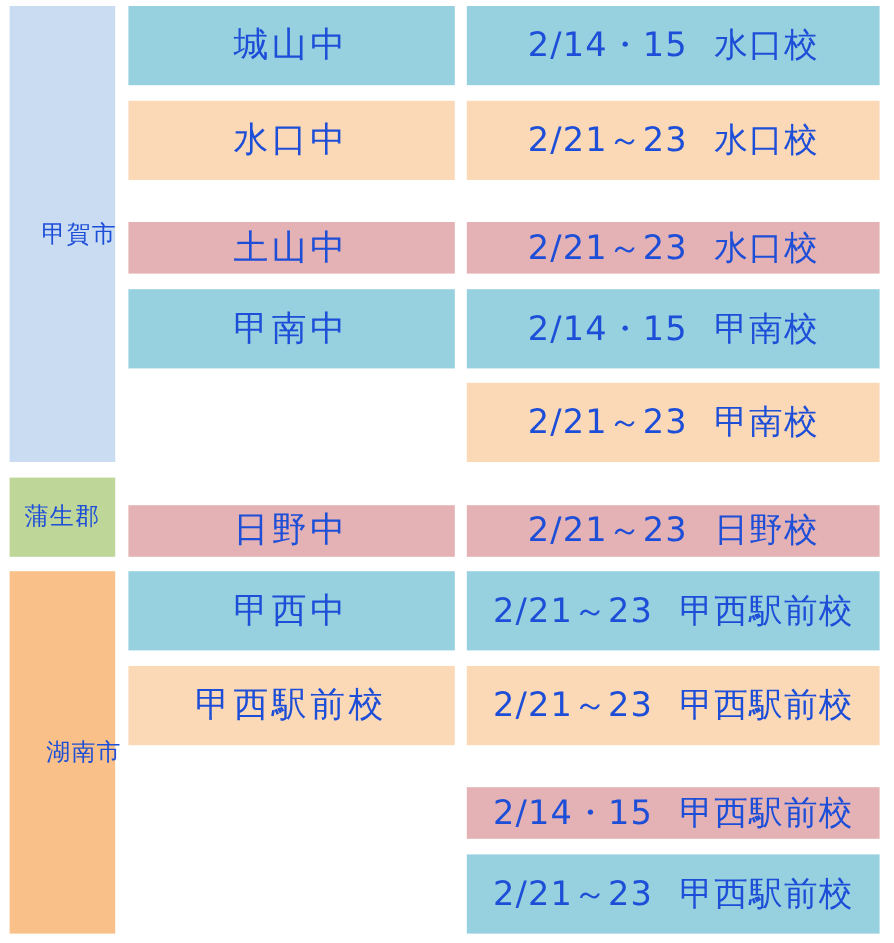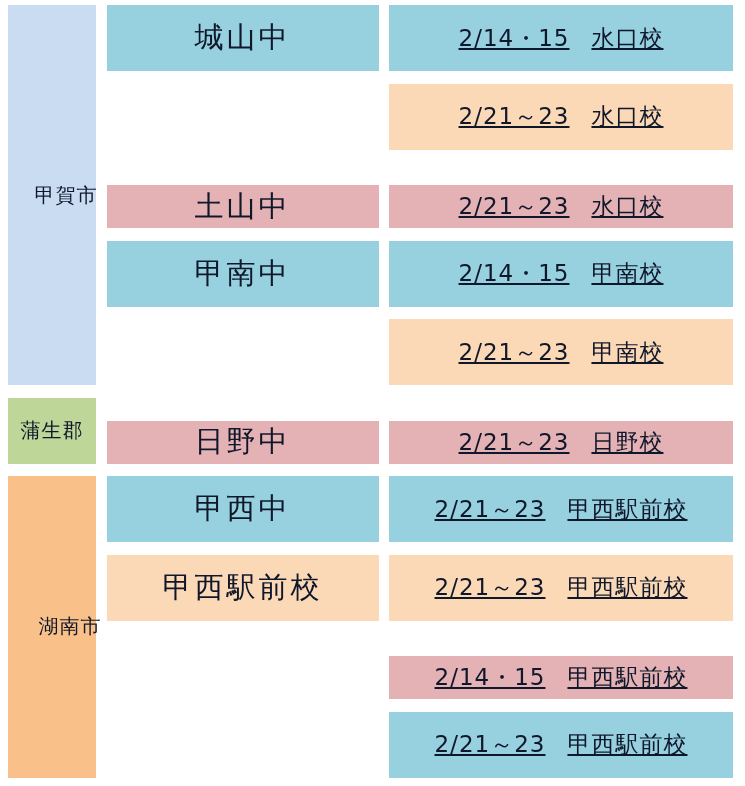--- a/index.html
+++ b/index.html
@@ -17,21 +17,21 @@
     display: grid;
     grid-template-columns: 88px 272px 344px;
     grid-template-rows: repeat(10, 66px);
     column-gap: 10.5px;
     row-gap: 12.5px;
   }
   .cell {
     display: flex;
     align-items: center;
     justify-content: center;
-    color: #0f172a;
+    color: #1d4ed8;
     text-align: right;
   }
   
   .c-region { grid-column: 1; }
   .c-school { grid-column: 2; }
   .c-sched  { grid-column: 3; }
   
   .gr1 { grid-row: 1; } .gr2 { grid-row: 2; } .gr3 { grid-row: 3; }
   .gr4 { grid-row: 4; } .gr5 { grid-row: 5; } .gr6 { grid-row: 6; }
   .gr7 { grid-row: 7; } .gr8 { grid-row: 8; } .gr9 { grid-row: 9; }
@@ -54,24 +54,23 @@
   }
   .school-name {
     font-size: 29px;
     letter-spacing: 3px;
     white-space: nowrap;
   }
   .c-sched {
     gap: 22px;
   }
   .sched-date, .sched-location {
-    font-size: 23px;
+    font-size: 28px;
     letter-spacing: 1px;
     white-space: nowrap;
-    text-decoration: underline;
   }
 </style>
 </head>
 <body>
 
 <div class="page">
 
   <div class="cell c-region span-r1-5" data-color="blue">
     <span class="region-label">甲賀市</span>
   </div>
@@ -83,20 +82,23 @@
   </div>
 
   <div class="cell c-school gr1" data-color="teal">
     <span class="school-name">城山中</span>
   </div>
   <div class="cell c-sched gr1" data-color="teal">
     <span class="sched-date">2/14・15</span>
     <span class="sched-location">水口校</span>
   </div>
 
+  <div class="cell c-school gr2" data-color="peach">
+    <span class="school-name">水口中</span>
+  </div>
   <div class="cell c-sched gr2" data-color="peach">
     <span class="sched-date">2/21～23</span>
     <span class="sched-location">水口校</span>
   </div>
 
   <div class="cell c-school gr3" data-color="pink">
     <span class="school-name">土山中</span>
   </div>
   <div class="cell c-sched gr3" data-color="pink">
     <span class="sched-date">2/21～23</span>

